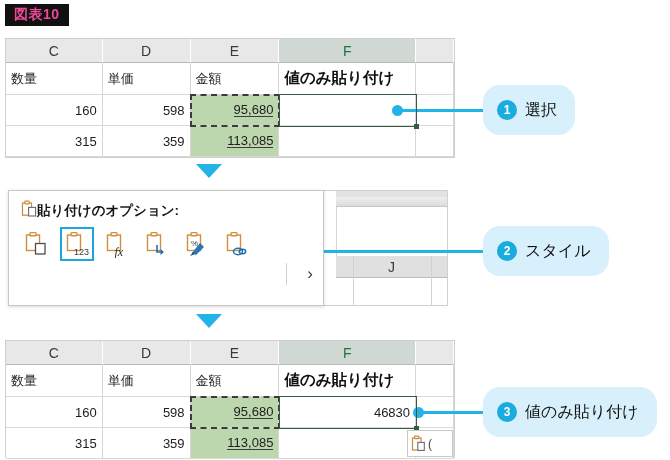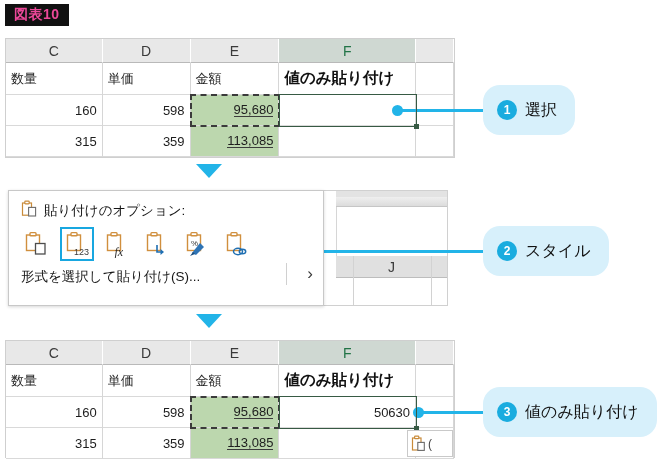--- a/index.html
+++ b/index.html
@@ -117,21 +117,21 @@
     background:#ffffff;
     border:1px solid #c8c8c8;
     box-shadow:0 1px 3px rgba(0,0,0,0.16);
     box-sizing:border-box;
     z-index:6;
   }
   .pp-title{
     display:flex;align-items:center;
     padding:9px 0 0 12px;
   }
-  .pp-title .ttl{font-size:13.5px;font-weight:normal;color:#151515;margin-left:7px;}
+  .pp-title .ttl{font-size:13.5px;font-weight:bold;color:#151515;}
   .pp-icons{
     display:flex;align-items:center;
     padding:6px 0 0 11px;
     gap:6px;
   }
   .pp-icon{
     width:34px;height:34px;
     display:flex;align-items:center;justify-content:center;
     box-sizing:border-box;position:relative;
   }
@@ -295,21 +295,20 @@
         <svg width="26" height="27" viewBox="0 0 26 27" aria-hidden="true">
           <rect x="3.5" y="4" width="13" height="15.5" fill="#fff" stroke="#d08f3e" stroke-width="1.4"></rect>
           <rect x="7" y="1.6" width="6" height="3.2" rx="0.8" fill="#fff" stroke="#d08f3e" stroke-width="1.4"></rect>
           <ellipse cx="14" cy="20.5" rx="4.5" ry="3.2" fill="none" stroke="#1f6fb2" stroke-width="1.5"></ellipse>
           <ellipse cx="18.5" cy="20.5" rx="3.2" ry="2.3" fill="none" stroke="#1f6fb2" stroke-width="1.5"></ellipse>
         </svg>
       </div>
     </div>
 
     <div class="pp-foot">
-      <span class="lbl">形式を選択して貼り付け(S)...</span>
       <span class="divider"></span>
       <span class="chev">›</span>
     </div>
   </div>
 
   <div class="lead" style="left:96px;top:250px;width:408px;"></div>
   <div class="callout" style="left:483px;top:226px;">
     <div class="num">2</div>
     <div class="txt">スタイル</div>
   </div>
@@ -330,21 +329,21 @@
       <div class="cell c-e">金額</div>
       <div class="cell c-f bold-lbl">値のみ貼り付け</div>
       <div class="cell c-g"></div>
     </div>
     <div class="sheet-row" style="height:31px;">
       <div class="cell c-c right">160</div>
       <div class="cell c-d right">598</div>
       <div class="cell c-e right green">
           <span class="u-line">95,680</span>
         </div>
-      <div class="cell c-f right">50630</div>
+      <div class="cell c-f right">46830</div>
       <div class="cell c-g"></div>
     </div>
     <div class="sheet-row" style="height:31px;">
       <div class="cell c-c right">315</div>
       <div class="cell c-d right">359</div>
       <div class="cell c-e right green">
           <span class="u-line">113,085</span>
         </div>
       <div class="cell c-f right"></div>
       <div class="cell c-g"></div>

